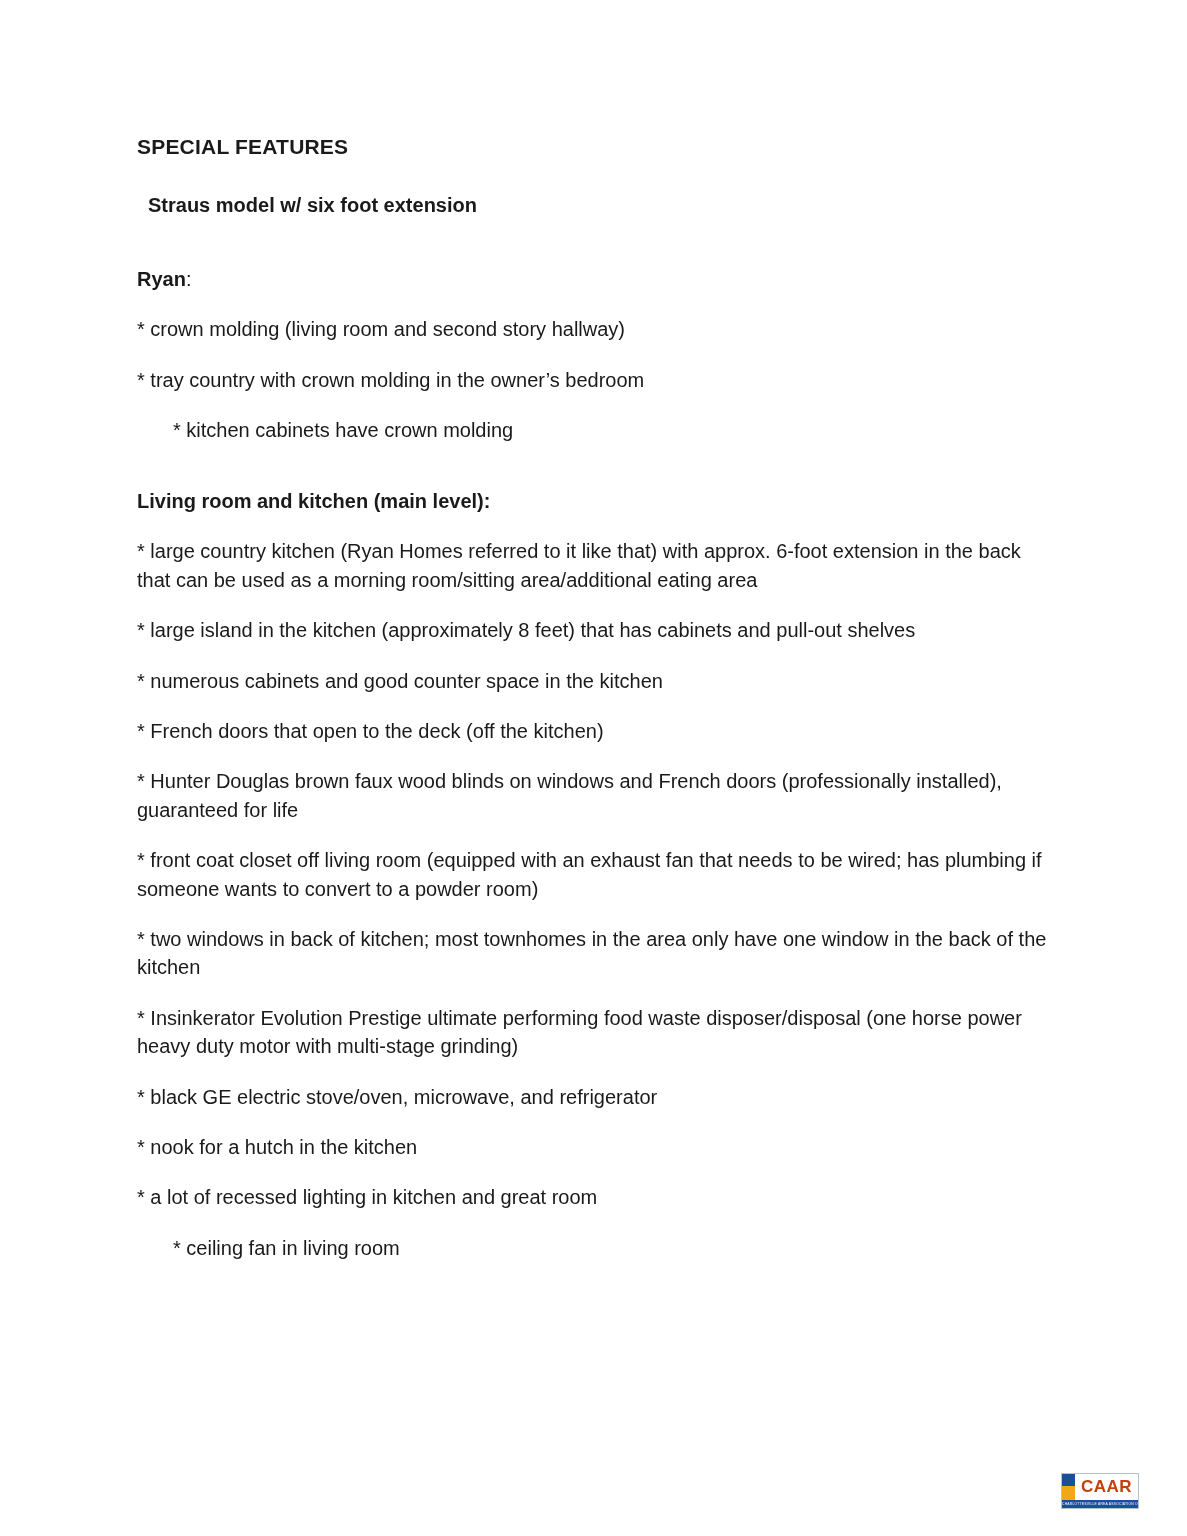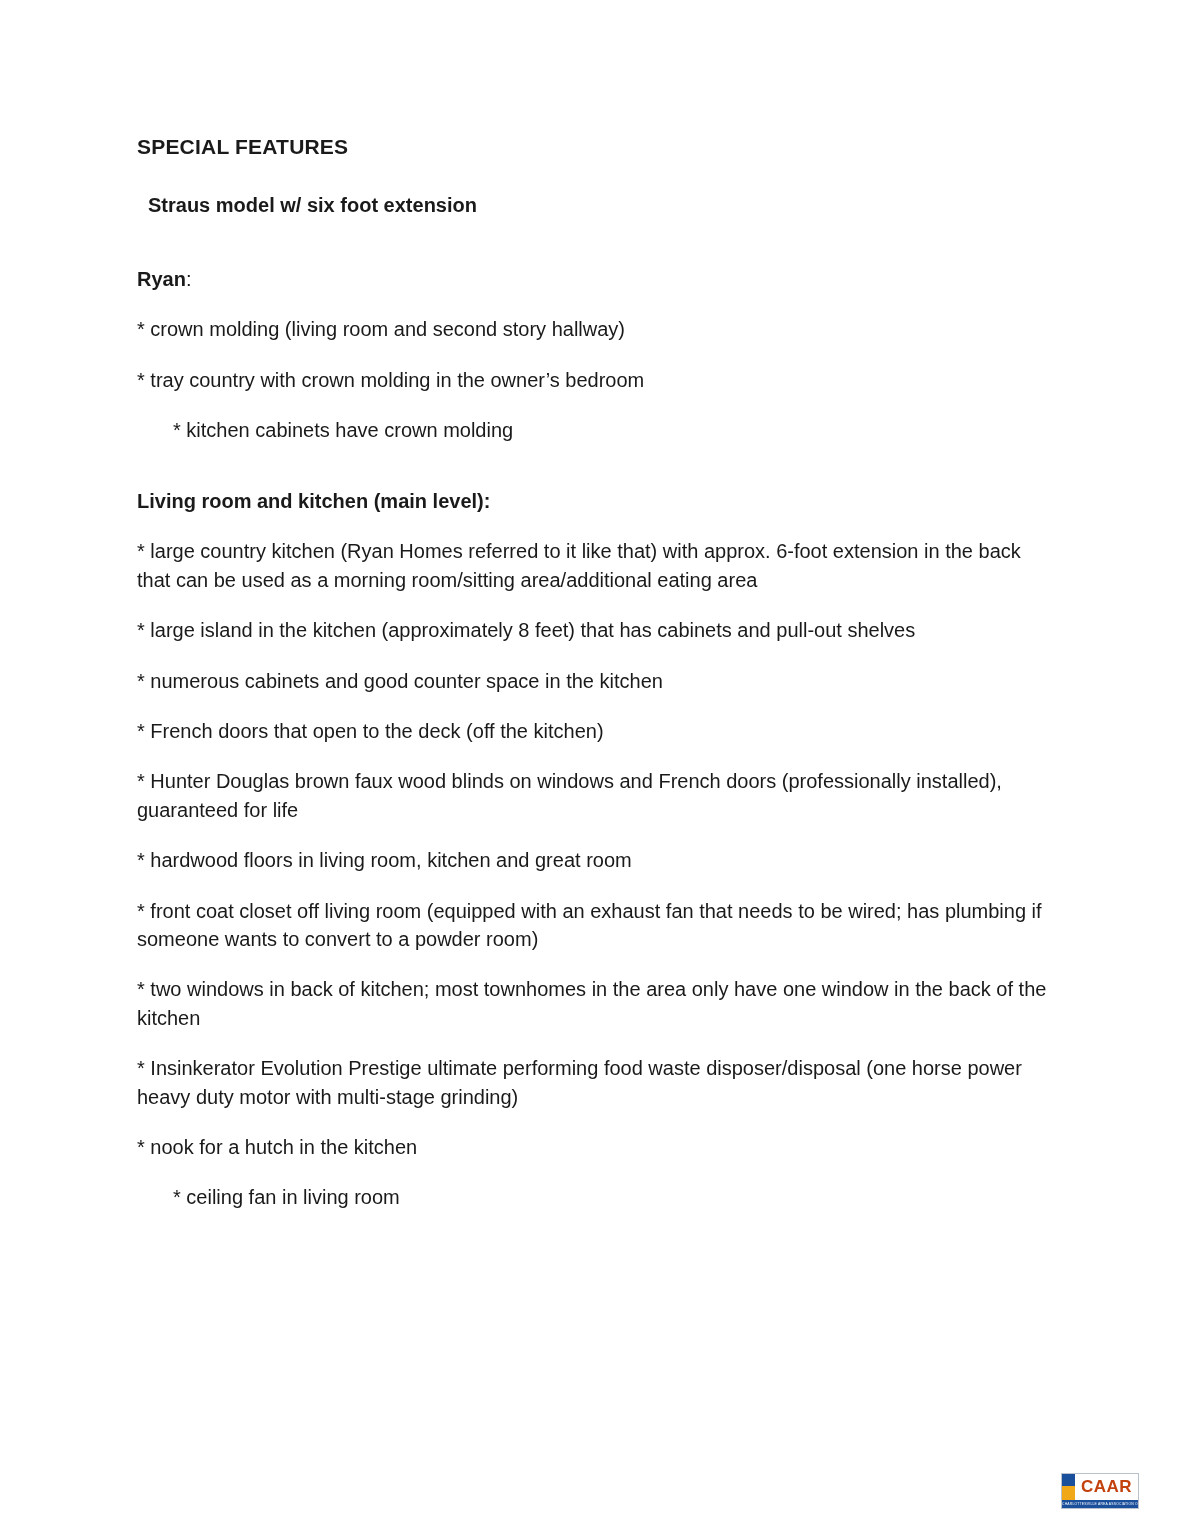--- a/index.html
+++ b/index.html
@@ -120,25 +120,26 @@
 
     <div class="spacer-md"></div>
 
     <div>
       <h3 class="section-heading">Living room and kitchen (main level):</h3>
       <p class="item">* large country kitchen (Ryan Homes referred to it like that) with approx. 6-foot extension in the back that can be used as a morning room/sitting area/additional eating area</p>
       <p class="item">* large island in the kitchen (approximately 8 feet) that has cabinets and pull-out shelves</p>
       <p class="item">* numerous cabinets and good counter space in the kitchen</p>
       <p class="item">* French doors that open to the deck (off the kitchen)</p>
       <p class="item">* Hunter Douglas brown faux wood blinds on windows and French doors (professionally installed), guaranteed for life</p>
-      <p class="item">* hardwood floors in living room, kitchen and great room</p>
       <p class="item">* front coat closet off living room (equipped with an exhaust fan that needs to be wired; has plumbing if someone wants to convert to a powder room)</p>
       <p class="item">* two windows in back of kitchen; most townhomes in the area only have one window in the back of the kitchen</p>
       <p class="item">* Insinkerator Evolution Prestige ultimate performing food waste disposer/disposal (one horse power heavy duty motor with multi-stage grinding)</p>
+      <p class="item">* black GE electric stove/oven, microwave, and refrigerator</p>
       <p class="item">* nook for a hutch in the kitchen</p>
+      <p class="item">* a lot of recessed lighting in kitchen and great room</p>
       <p class="item">* ceiling fan in living room</p>
     </div>
 
   </div>
 
   <div class="logo">
     <div class="logo-main">
       <div class="logo-swatch"></div>
       <div class="logo-text">CAAR</div>
     </div>

